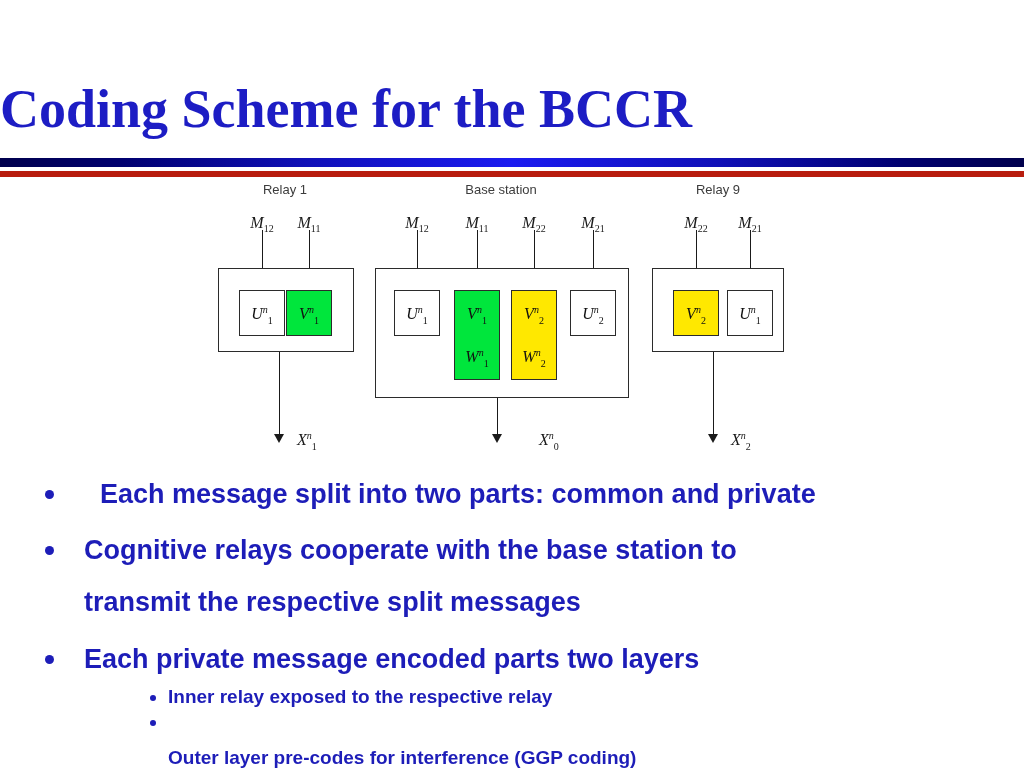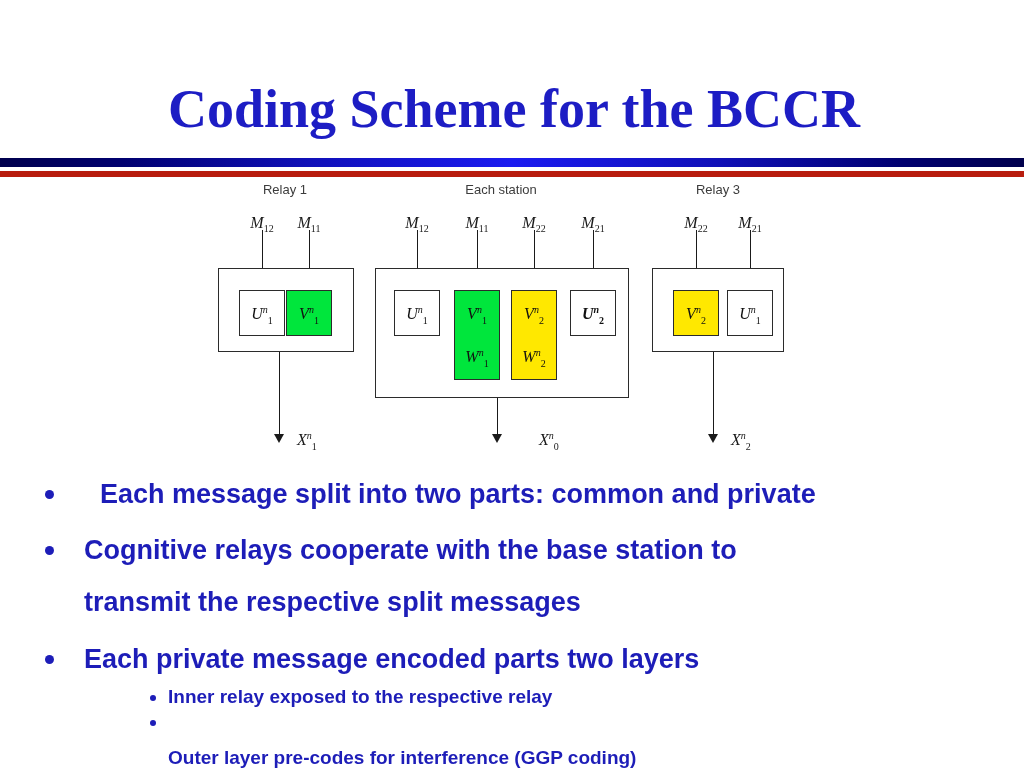--- a/index.html
+++ b/index.html
@@ -14,21 +14,21 @@
     overflow: hidden;
     font-family: "Liberation Sans", sans-serif;
   }
 
   
   #slide-title {
     position: absolute;
     left: 0;
     top: 78px;
     width: 860px;
-    text-align: right;
+    text-align: left;
     font-family: "Liberation Serif", serif;
     font-weight: bold;
     font-size: 54px;
     line-height: 62px;
     color: #1d1dc4;
     letter-spacing: 0px;
     white-space: nowrap;
   }
 
   
@@ -172,22 +172,22 @@
 <body>
 
 <div id="slide-title">Coding Scheme for the BCCR</div>
 
 <div id="divider-blue"></div>
 <div id="divider-red"></div>
 
 <div id="diagram">
 
   <div class="grp-title" style="left:285px; top:4px;">Relay 1</div>
-  <div class="grp-title" style="left:501px; top:4px;">Each station</div>
-  <div class="grp-title" style="left:718px; top:4px;">Relay 3</div>
+  <div class="grp-title" style="left:501px; top:4px;">Base station</div>
+  <div class="grp-title" style="left:718px; top:4px;">Relay 9</div>
 
   <div class="mlabel" style="left:262px; top:36px;"><span>M</span><sub>12</sub></div>
   <div class="mlabel" style="left:309px; top:36px;"><span>M</span><sub>11</sub></div>
 
   <div class="mlabel" style="left:417px; top:36px;"><span>M</span><sub>12</sub></div>
   <div class="mlabel" style="left:477px; top:36px;"><span>M</span><sub>11</sub></div>
   <div class="mlabel" style="left:534px; top:36px;"><span>M</span><sub>22</sub></div>
   <div class="mlabel" style="left:593px; top:36px;"><span>M</span><sub>21</sub></div>
 
   <div class="mlabel" style="left:696px; top:36px;"><span>M</span><sub>22</sub></div>
@@ -226,21 +226,21 @@
   </div>
   <div class="cell" style="left:454px; top:112px; width:46px; height:90px; background:#00e63c;">
     <div class="vlabel" style="top:13px;"><span>V</span><sup>n</sup><sub>1</sub></div>
     <div class="vlabel" style="top:56px;"><span>W</span><sup>n</sup><sub>1</sub></div>
   </div>
   <div class="cell" style="left:511px; top:112px; width:46px; height:90px; background:#ffe800;">
     <div class="vlabel" style="top:13px;"><span>V</span><sup>n</sup><sub>2</sub></div>
     <div class="vlabel" style="top:56px;"><span>W</span><sup>n</sup><sub>2</sub></div>
   </div>
   <div class="cell" style="left:570px; top:112px; width:46px; height:46px; background:#ffffff;">
-    <div class="vlabel" style="top:13px;font-weight:bold;"><span>U</span><sup>n</sup><sub>2</sub></div>
+    <div class="vlabel" style="top:13px;"><span>U</span><sup>n</sup><sub>2</sub></div>
   </div>
 
   <div class="outer-box" style="left:652px; top:90px; width:132px; height:84px;"></div>
   <div class="cell" style="left:673px; top:112px; width:46px; height:46px; background:#ffe800;">
     <div class="vlabel" style="top:13px;"><span>V</span><sup>n</sup><sub>2</sub></div>
   </div>
   <div class="cell" style="left:727px; top:112px; width:46px; height:46px; background:#ffffff;">
     <div class="vlabel" style="top:13px;"><span>U</span><sup>n</sup><sub>1</sub></div>
   </div>
 

